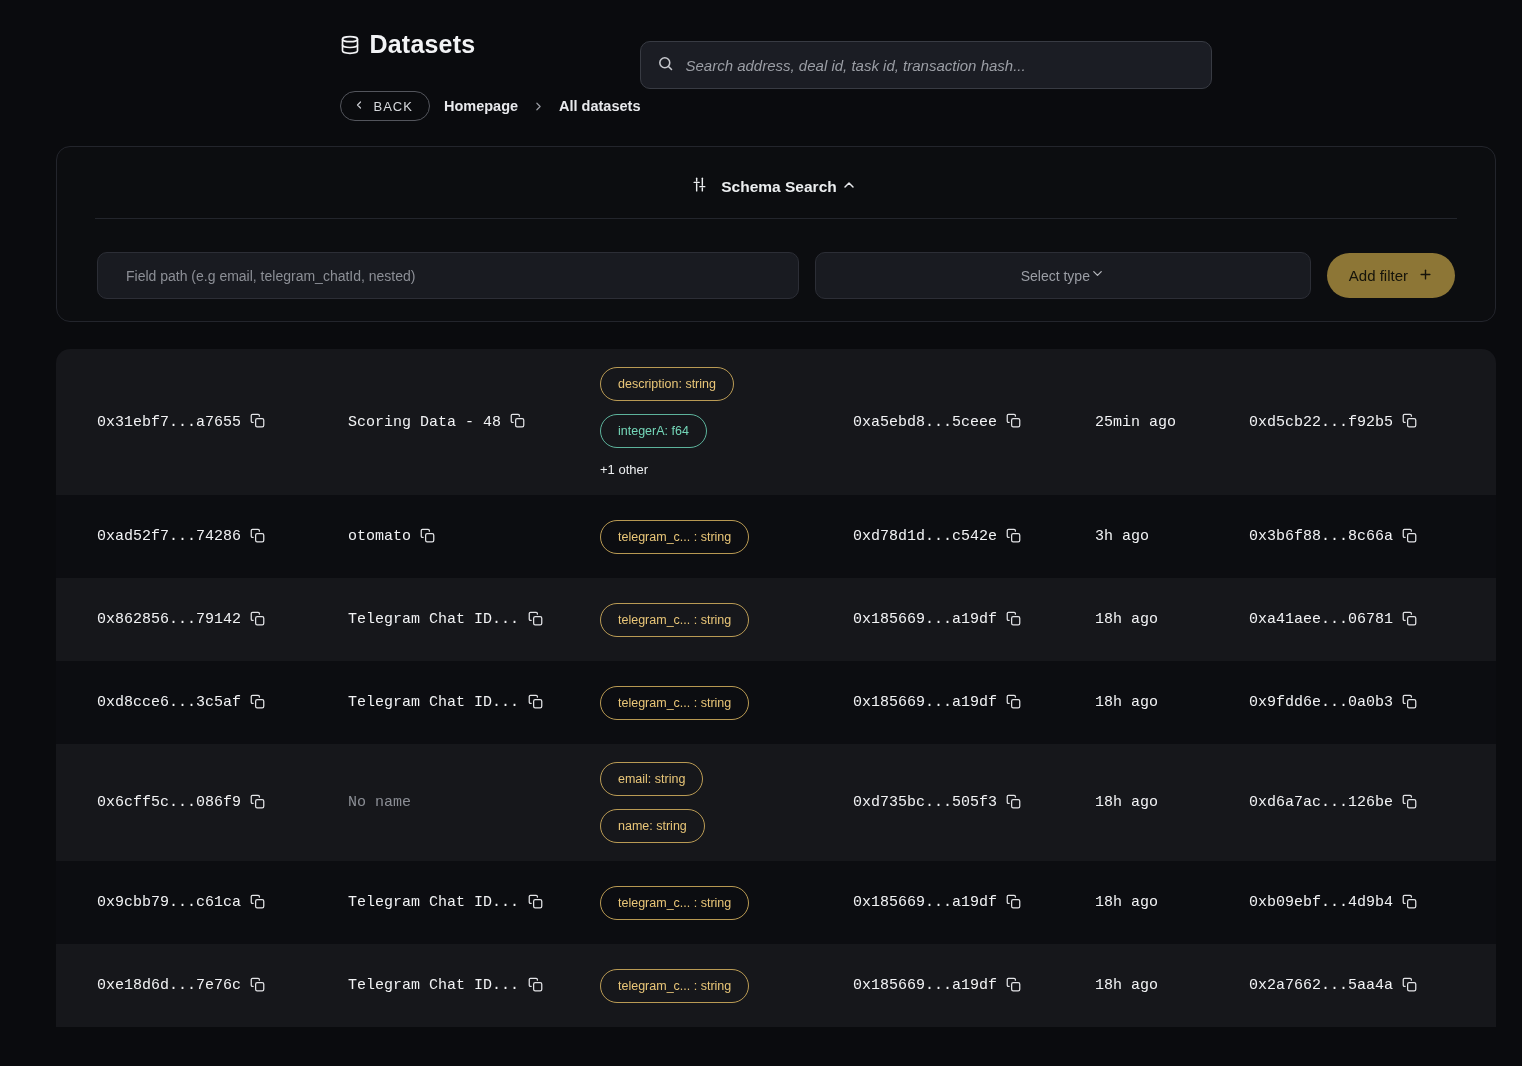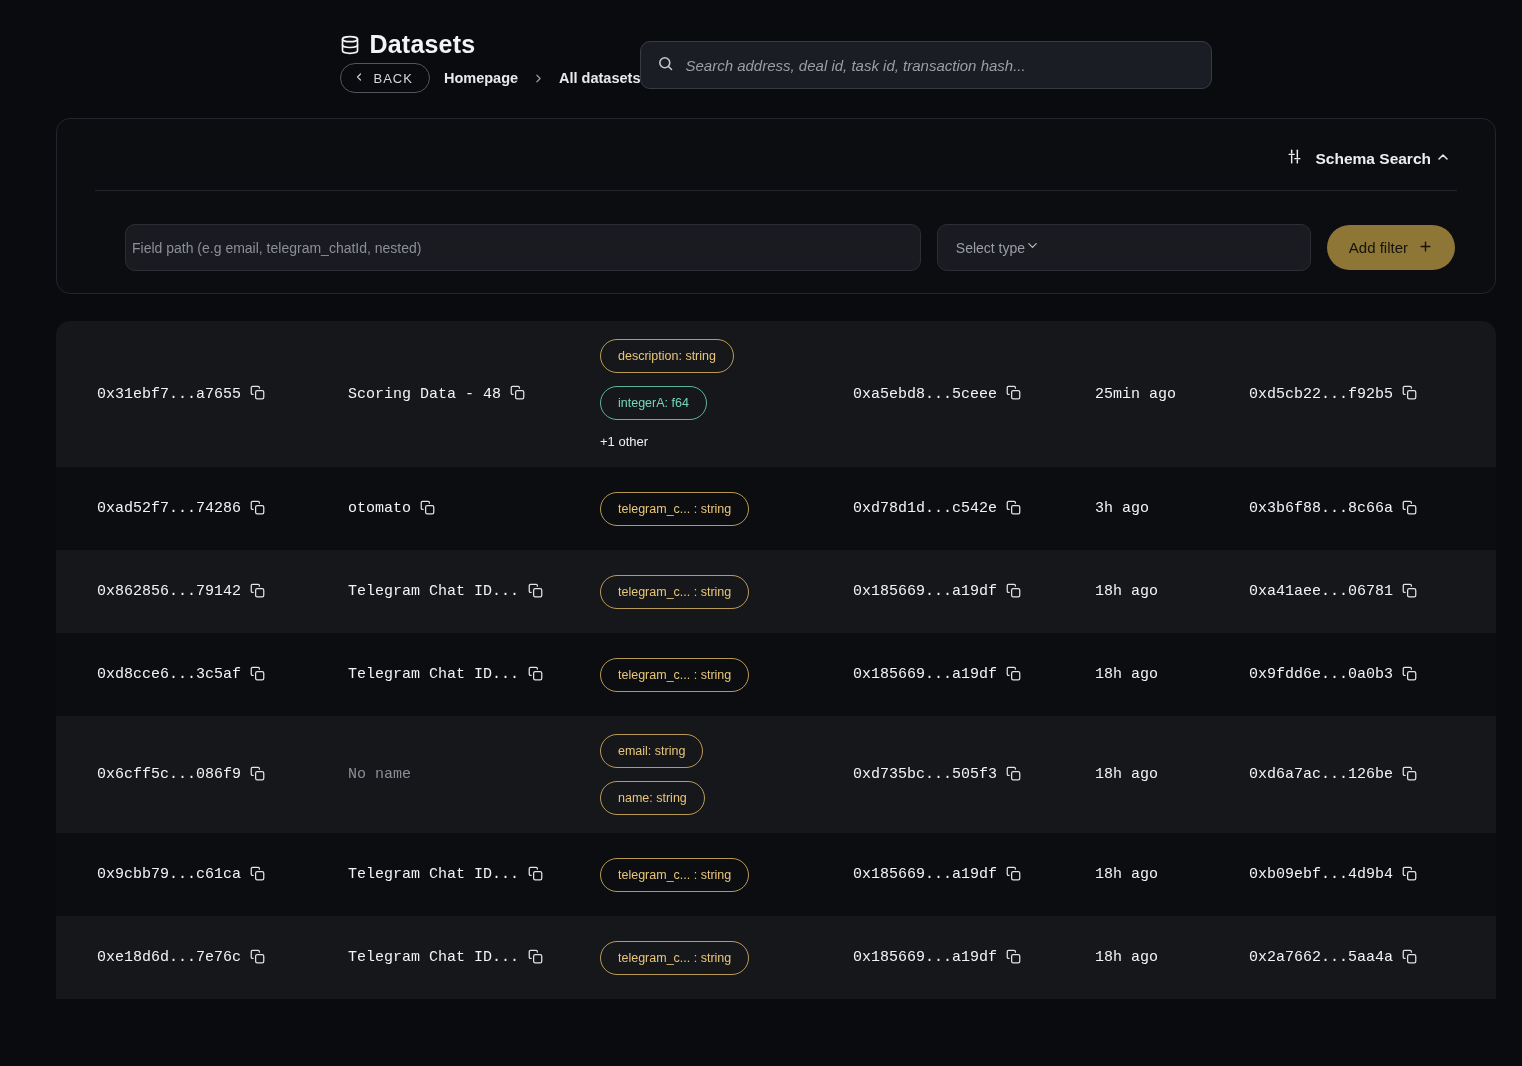--- a/index.html
+++ b/index.html
@@ -9,21 +9,21 @@
     color:#f2f3f5;
     font-family:"Liberation Sans","DejaVu Sans",sans-serif;
   }
   .page { padding:30px 26px 0 56px; }
 
   
   .top { display:flex; justify-content:center; align-items:flex-start; }
   .title-row { display:flex; align-items:center; gap:10px; }
   .title-row svg { display:block; }
   .page-title { font-size:25px; font-weight:700; letter-spacing:.2px; }
-  .nav-row { display:flex; align-items:center; gap:14px; margin-top:4px; }
+  .nav-row { display:flex; align-items:center; gap:14px; margin-top:32px; }
   .back-btn {
     display:inline-flex; align-items:center; gap:9px;
     height:30px; padding:0 16px 0 12px;
     border:1px solid #53555c; border-radius:16px;
     background:transparent; color:#d6d8dc;
     font-size:13px; letter-spacing:1px; cursor:pointer;
     font-family:inherit;
   }
   .crumb { font-size:14.5px; font-weight:700; color:#e8e9ec; cursor:pointer; }
   .crumb.current { cursor:default; }
@@ -40,38 +40,38 @@
   }
   .search-bar input::placeholder { color:#9b9ea5; }
 
   
   .panel {
     margin-top:25px;
     border:1px solid #23252c; border-radius:14px;
     background:rgba(255,255,255,0.012);
   }
   .panel-header {
-    display:flex; align-items:center; justify-content:flex-end;
+    display:flex; align-items:center; justify-content:center;
     padding:26px 40px 18px 40px;
   }
   .panel-title-wrap { display:flex; align-items:center; gap:13px; }
   .panel-title { font-size:15.5px; font-weight:600; color:#eceef0; }
   .collapse-btn { background:none; border:none; cursor:pointer; display:flex; padding:4px; }
   .panel-divider { height:1px; background:#23252c; margin:0 38px; }
   .panel-body { display:flex; align-items:center; gap:16px; padding:33px 40px 22px 40px; }
   .field-input {
     flex:1; height:47px;
     background:#191b21; border:1px solid #2c2e36; border-radius:10px;
-    color:#e8e9ec; font-size:14px; padding:0 6px; outline:none; font-family:inherit;margin-left:28px;
+    color:#e8e9ec; font-size:14px; padding:0 28px; outline:none; font-family:inherit;
   }
   .field-input::placeholder { color:#8c8f96; }
   .type-select {
-    width:374px; height:47px; flex:none;
+    width:496px; height:47px; flex:none;
     background:#191b21; border:1px solid #2c2e36; border-radius:10px;
-    display:flex; align-items:center; justify-content:flex-start;
+    display:flex; align-items:center; justify-content:center;
     padding:0 18px; cursor:pointer;
   }
   .type-select .sel-label { font-size:14px; color:#9b9ea5; }
   .add-filter-btn {
     flex:none; height:45px; padding:0 22px;
     display:inline-flex; align-items:center; gap:10px;
     background:#8d7636; color:#15130a;
     border:none; border-radius:23px;
     font-size:15px; font-weight:500; cursor:pointer; font-family:inherit;
   }

